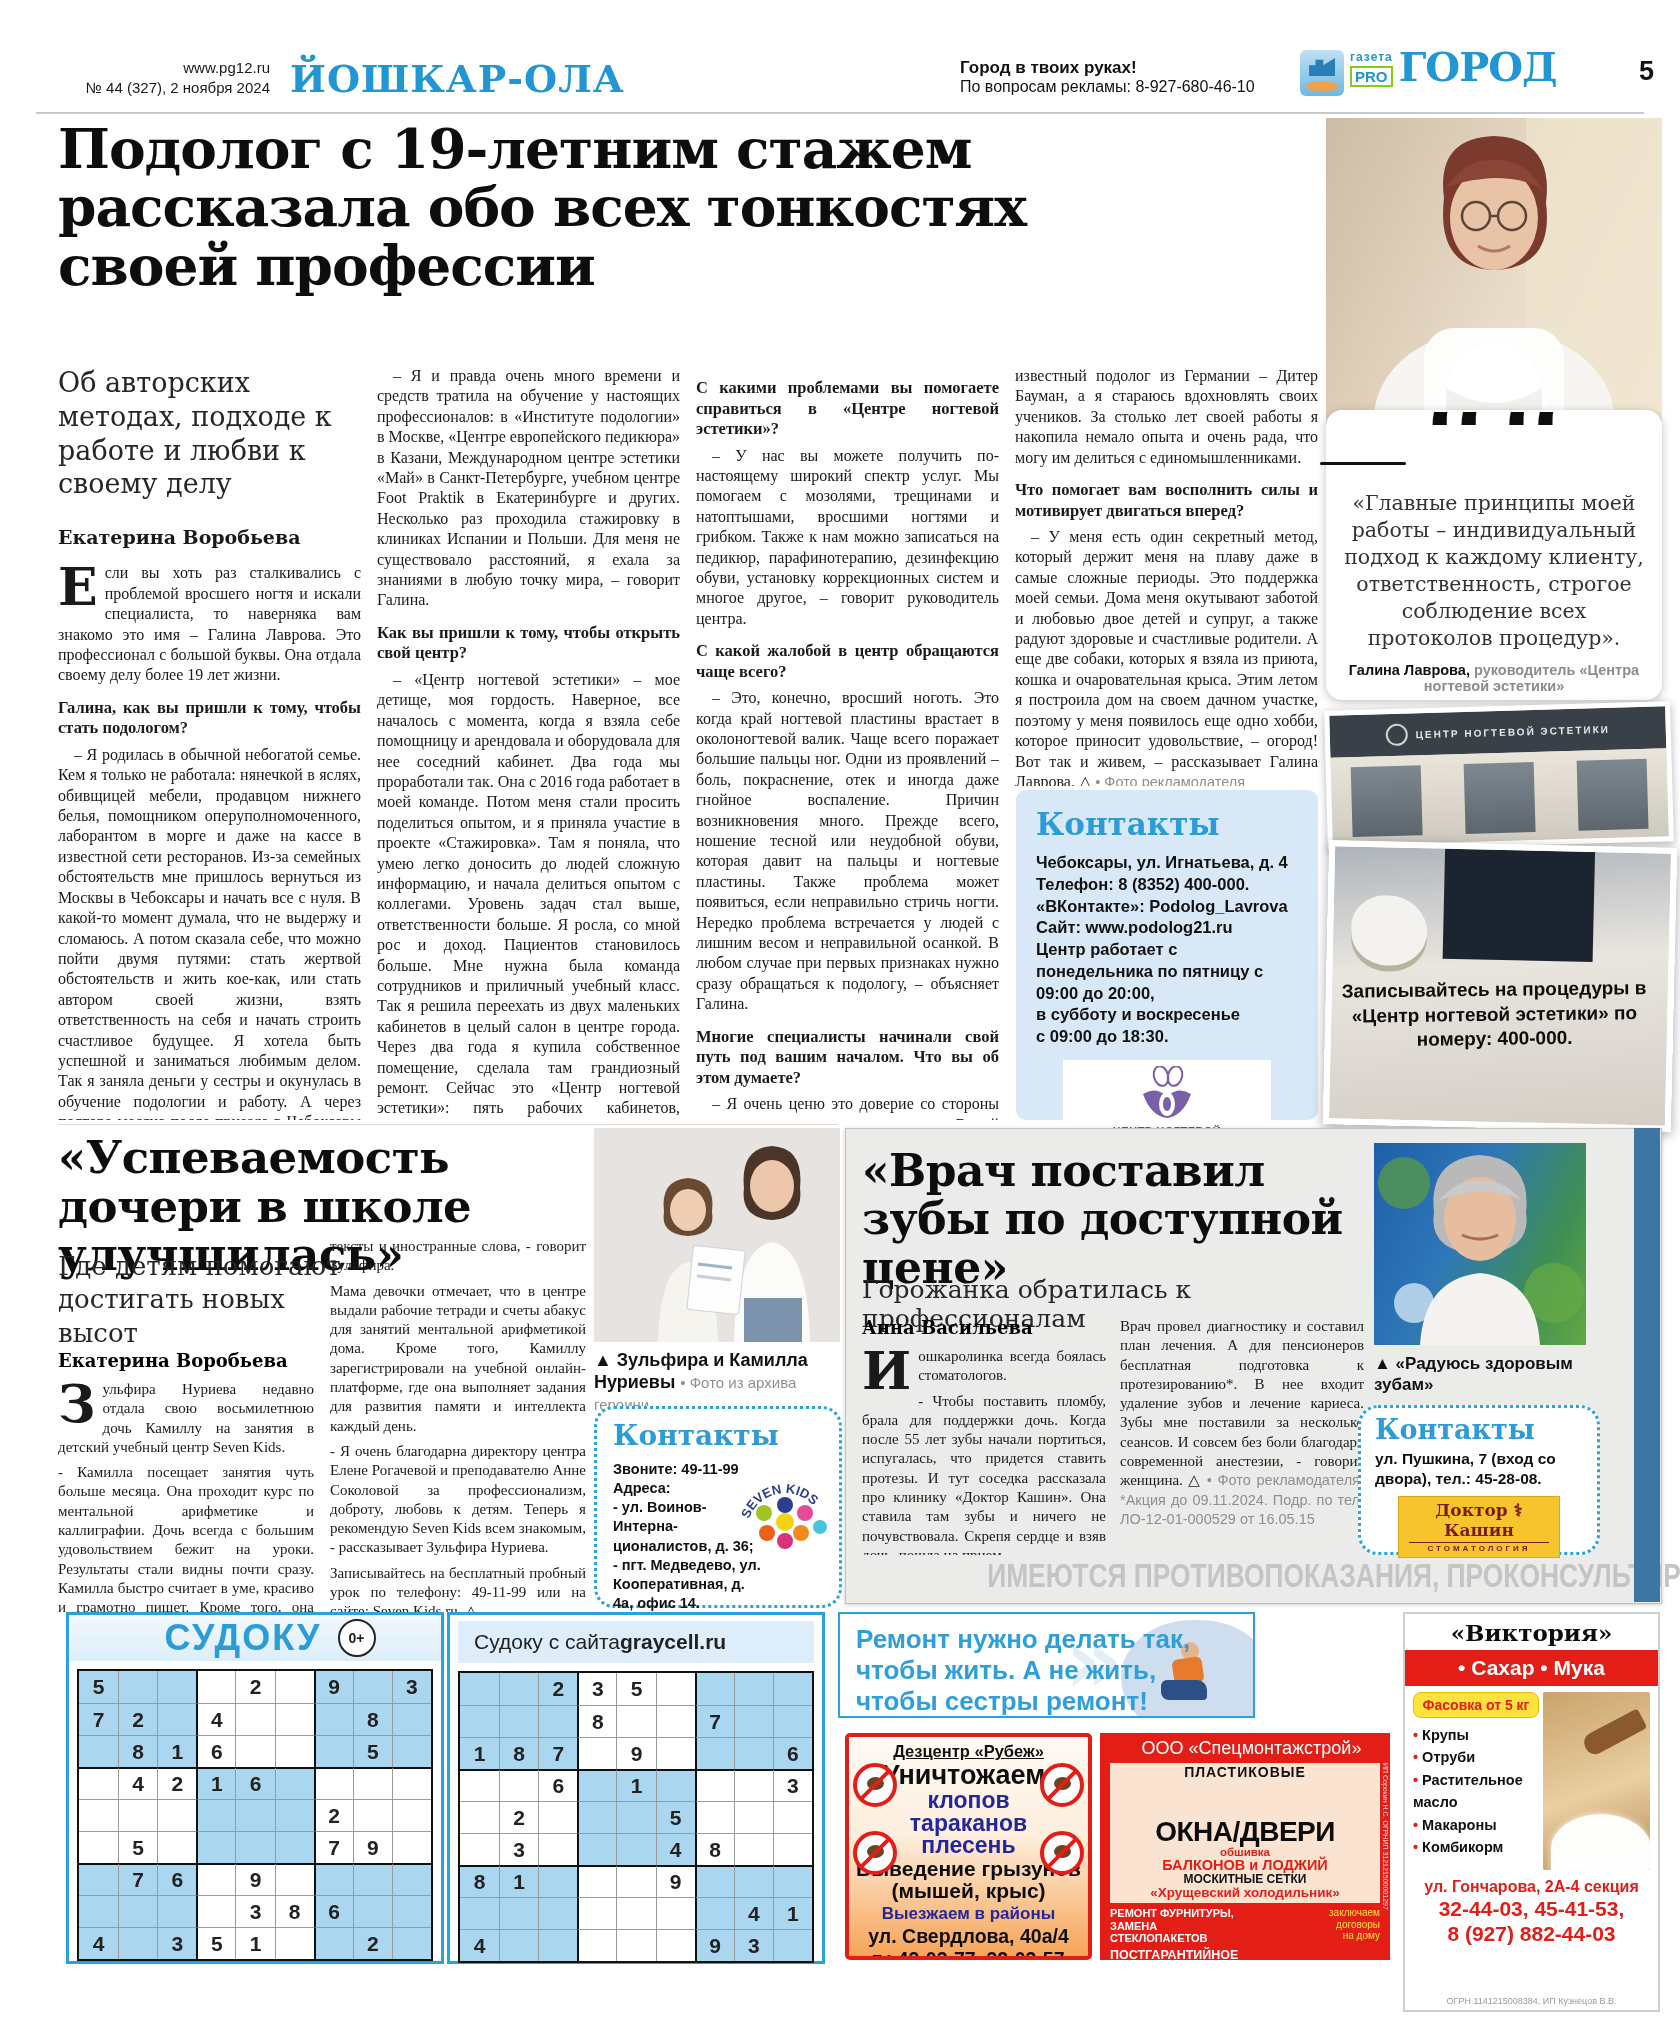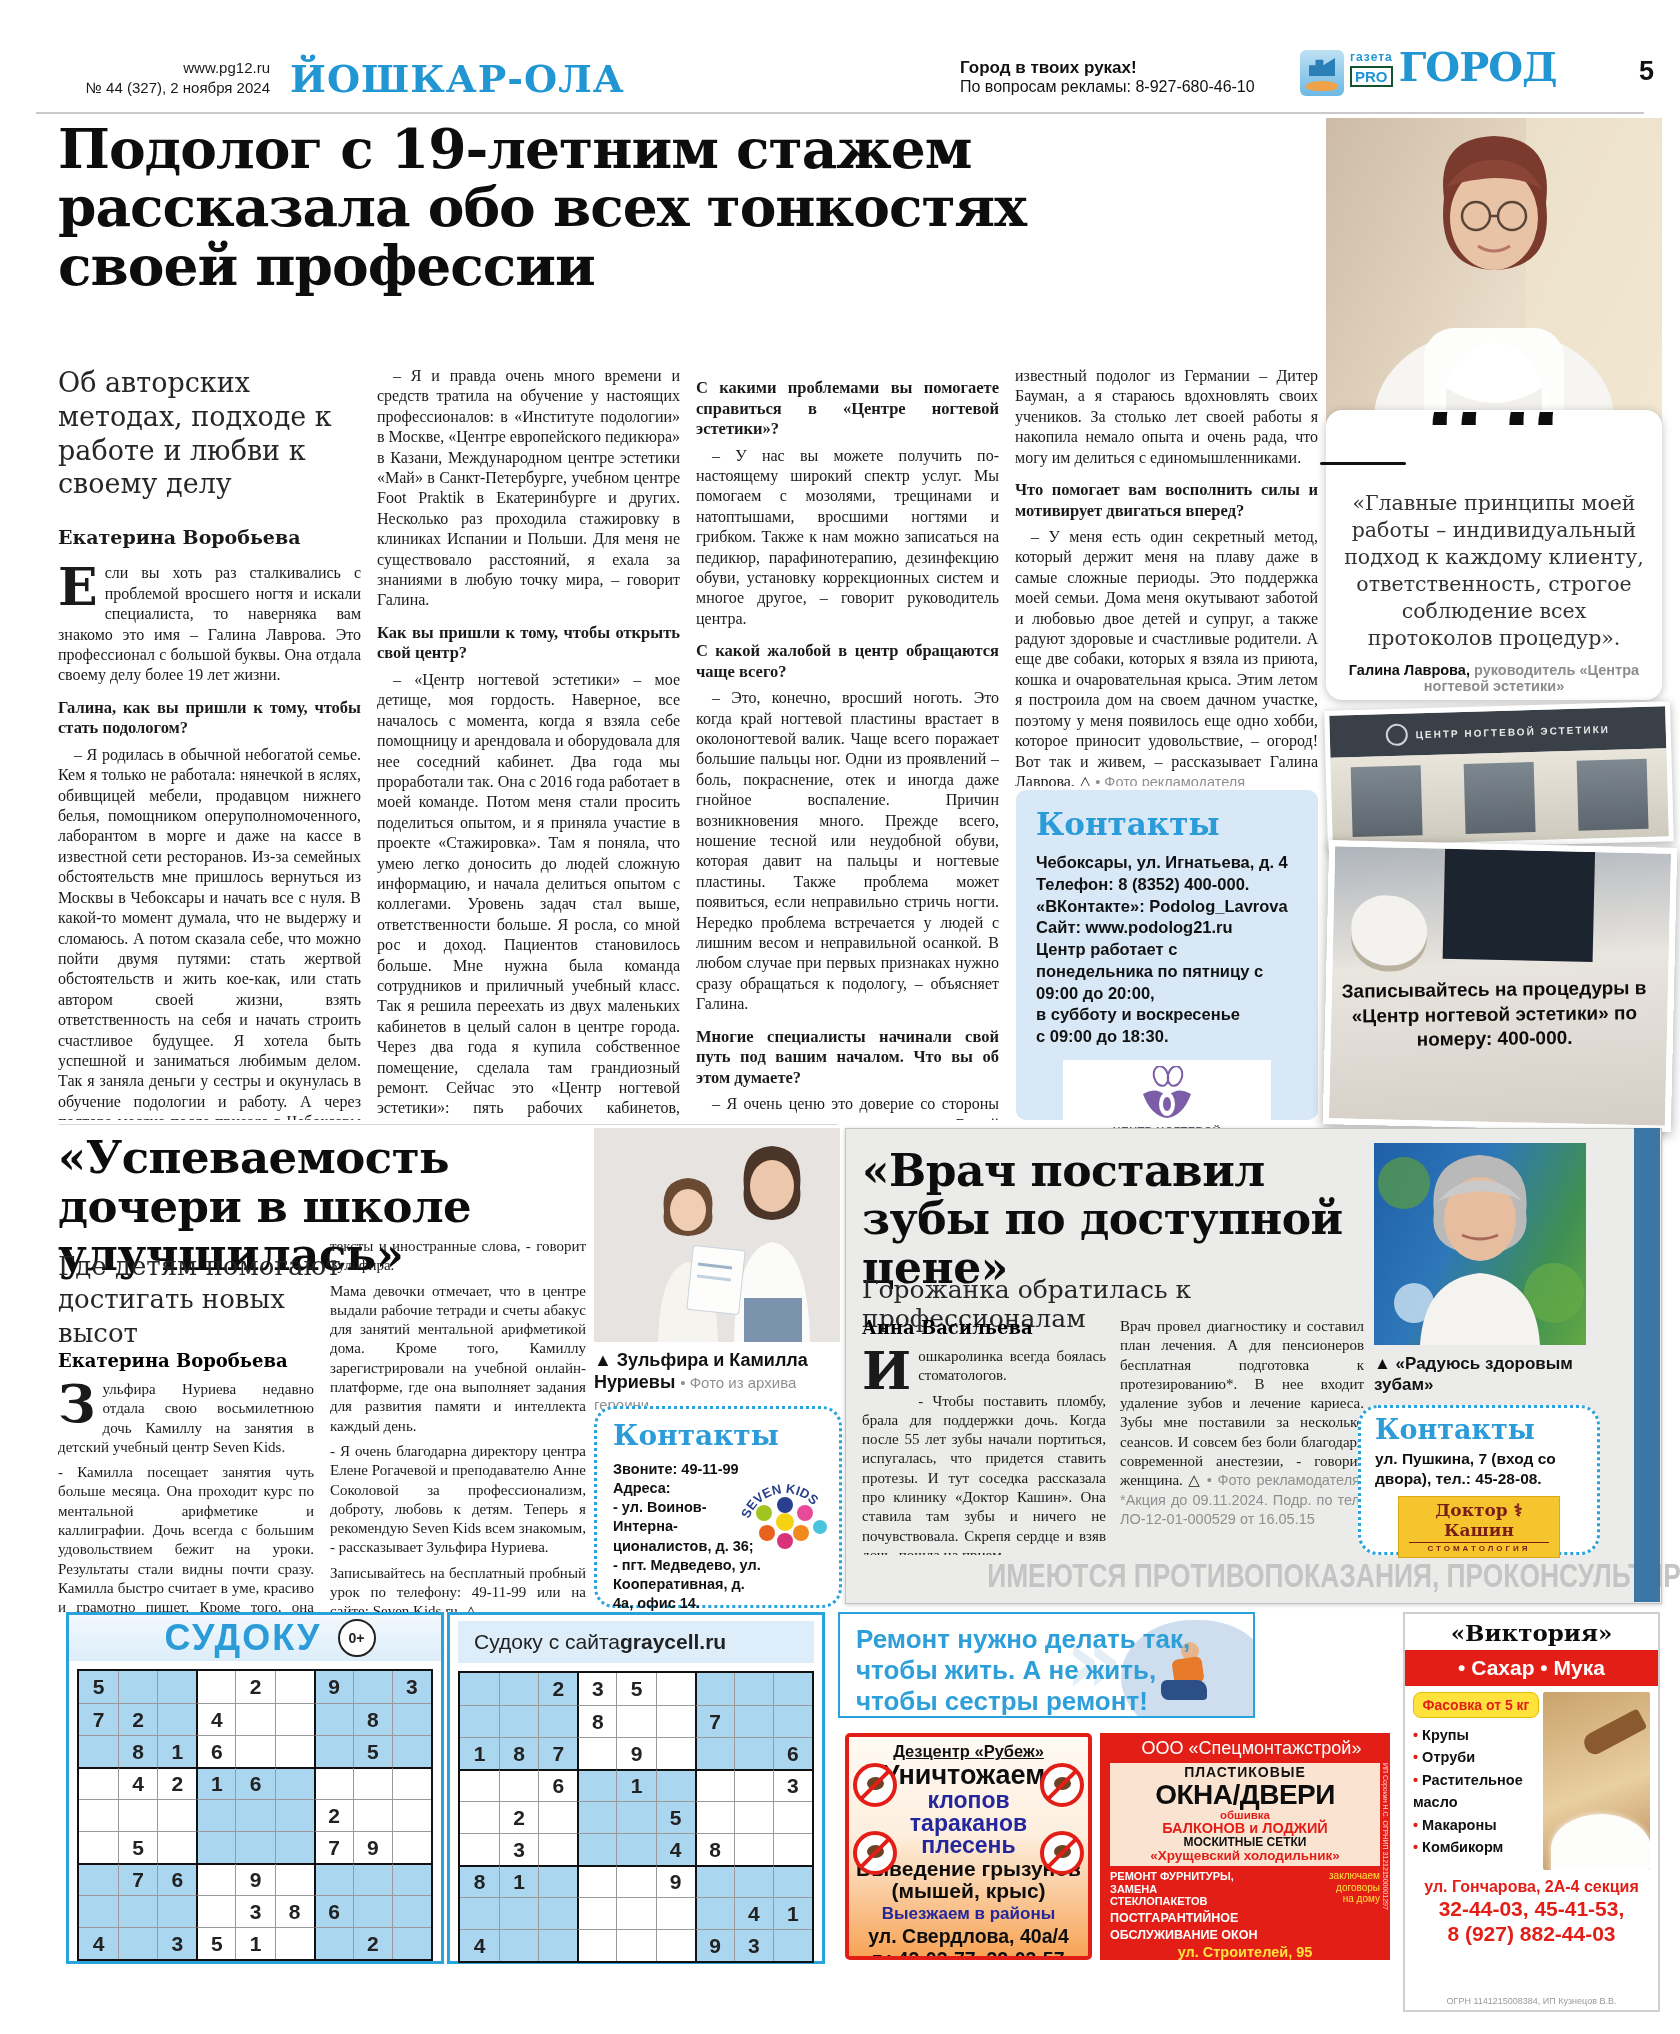--- a/index.html
+++ b/index.html
@@ -10,21 +10,21 @@
   .city{left:290px;top:56px;font-family:"DejaVu Serif",serif;font-weight:bold;font-size:38px;color:#2196d3;letter-spacing:1px;}
   .hdr-right{left:960px;top:58px;width:300px;font-family:"Liberation Sans",sans-serif;color:#111;}
   .hdr-right .slogan{font-weight:bold;font-size:17px;}
   .hdr-right .adphone{font-size:16px;}
   .logo{left:1300px;top:50px;display:flex;align-items:flex-start;gap:6px;}
   .logo-icon{width:44px;height:46px;background:linear-gradient(180deg,#bfe0f2,#6db9e4);border-radius:6px;position:relative;}
   .logo-icon:before{content:"";position:absolute;left:9px;top:8px;width:26px;height:18px;background:#2b7fb7;clip-path:polygon(0 100%,0 40%,25% 40%,25% 10%,55% 10%,55% 40%,100% 0,100% 100%);}
   .logo-icon:after{content:"";position:absolute;left:6px;bottom:5px;width:32px;height:10px;border-radius:50% 50% 40% 40%;background:#f0a24a;}
   .logo-txt{display:flex;flex-direction:column;line-height:1;}
   .logo-gazeta{font:bold 12px "Liberation Sans",sans-serif;color:#2196d3;letter-spacing:1px;}
-  .logo-pro{font:bold 15px "Liberation Sans",sans-serif;color:#2196d3;border:2px solid #14532d;padding:0 3px;margin-top:2px;align-self:flex-start;}
+  .logo-pro{font:bold 15px "Liberation Sans",sans-serif;color:#2196d3;border:2px solid #84cc16;padding:0 3px;margin-top:2px;align-self:flex-start;}
   .logo-gorod{font-family:"DejaVu Serif",serif;font-weight:bold;font-size:40px;color:#2196d3;line-height:.85;letter-spacing:-1px;}
   .page-num{right:26px;top:56px;font:bold 27px "Liberation Sans",sans-serif;color:#111;}
   .hdr-rule{left:36px;width:1608px;top:112px;height:2px;background:#c9c9c9;}
   
   .h1a{left:58px;top:120px;width:1015px;font-family:"DejaVu Serif",serif;font-weight:bold;font-size:55px;line-height:1.06;letter-spacing:-1px;color:#0d0d0d;}
   #a1cols{left:58px;top:366px;width:1262px;height:754px;display:flex;gap:16px;}
   .a1col{width:303px;height:754px;overflow:hidden;font:16px/20.4px "Liberation Serif",serif;text-align:justify;color:#1a1a1a;}
   .a1col p{margin:0 0 8px;}
   .a1col p.body{text-indent:16px;}
   .q{font-weight:bold;font-size:16.5px;line-height:20.5px;margin:12px 0 6px !important;text-indent:0 !important;}
@@ -125,21 +125,21 @@
   .rb-dist{font-weight:900;font-size:17px;color:#24269b;margin-top:2px;}
   .rb-addr{font-weight:900;font-size:19.5px;color:#0d0d0d;margin-top:1px;}
   .rb-phone{font-weight:900;font-size:19.5px;color:#0d0d0d;}
   .no-circle{position:absolute;width:44px;height:44px;border:4px solid #e31e17;border-radius:50%;background:#fff;box-sizing:border-box;}
   .no-circle:before{content:"";position:absolute;left:10px;top:10px;width:17px;height:13px;background:#6b4426;border-radius:50%;}
   .no-circle:after{content:"";position:absolute;left:-2px;top:16px;width:40px;height:4px;background:#e31e17;transform:rotate(-45deg);}
   .ad-spec{left:1100px;top:1733px;width:290px;height:227px;background:#e31e17;box-sizing:border-box;overflow:hidden;font-family:"Liberation Sans",sans-serif;}
   .sp-company{color:#fff;font-weight:normal;font-size:18px;text-align:center;margin-top:5px;margin-left:13px;}
   .sp-panel{margin:4px 10px 0;background:#fbe3d2;text-align:center;padding:2px 0 3px;line-height:1.05;}
   .sp-plastic{font-weight:bold;font-size:14px;color:#111;letter-spacing:1px;}
-  .sp-product{font-weight:900;font-size:28px;color:#0d0d0d;letter-spacing:-.5px;}
+  .sp-product{font-weight:900;font-size:28px;color:#0d0d0d;letter-spacing:-.5px;margin-top:37px;}
   .sp-trim1{font-weight:bold;font-size:11.5px;color:#e31e17;}
   .sp-trim2{font-weight:900;font-size:14.5px;color:#e31e17;}
   .sp-nets{font-weight:900;font-size:12px;color:#111;}
   .sp-fridge{font-weight:900;font-size:13.5px;color:#e31e17;}
   .sp-row{display:flex;justify-content:space-between;padding:4px 10px 0;}
   .sp-svc{color:#fff;font-weight:bold;font-size:11px;line-height:1.15;width:150px;}
   .sp-svc .big{font-size:12.5px;margin-top:3px;}
   .sp-deal{color:#ffe23c;font-size:10px;line-height:1.15;text-align:right;}
   .sp-addr{color:#ffe23c;font-weight:bold;font-size:14.5px;text-align:center;margin-top:1px;}
   .sp-phone{color:#fff;font-weight:900;font-size:35px;text-align:center;line-height:1;}

